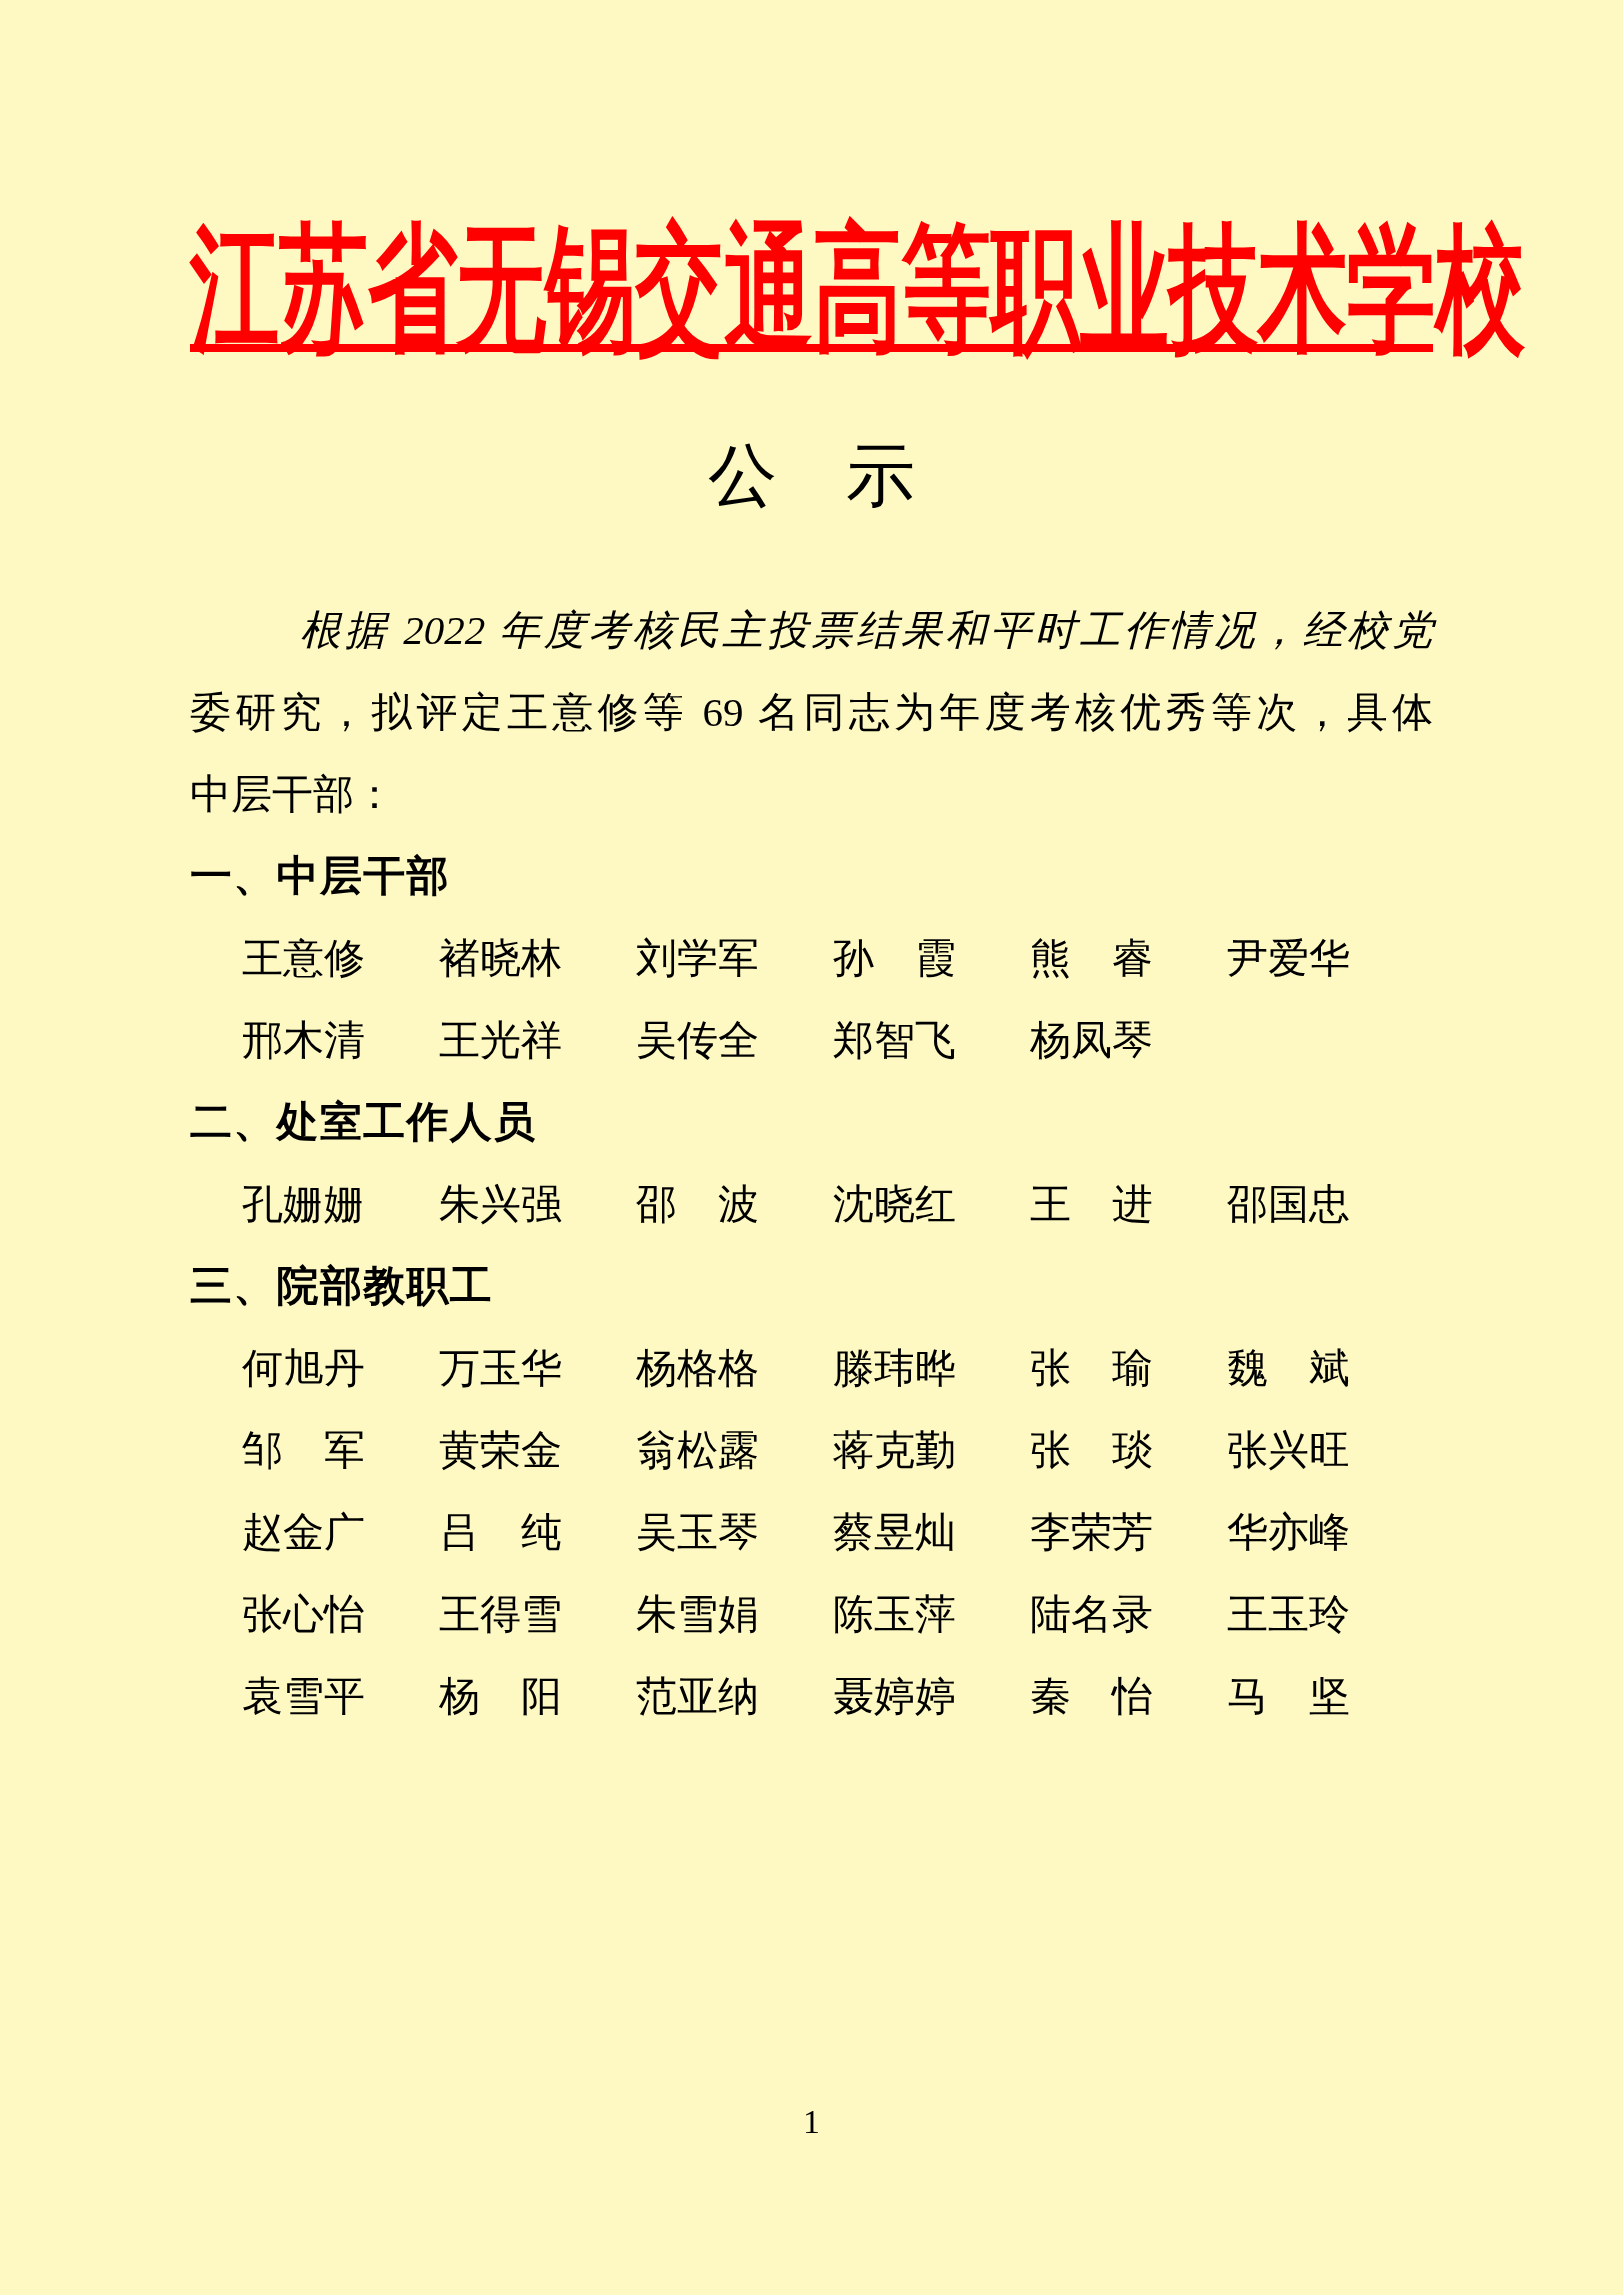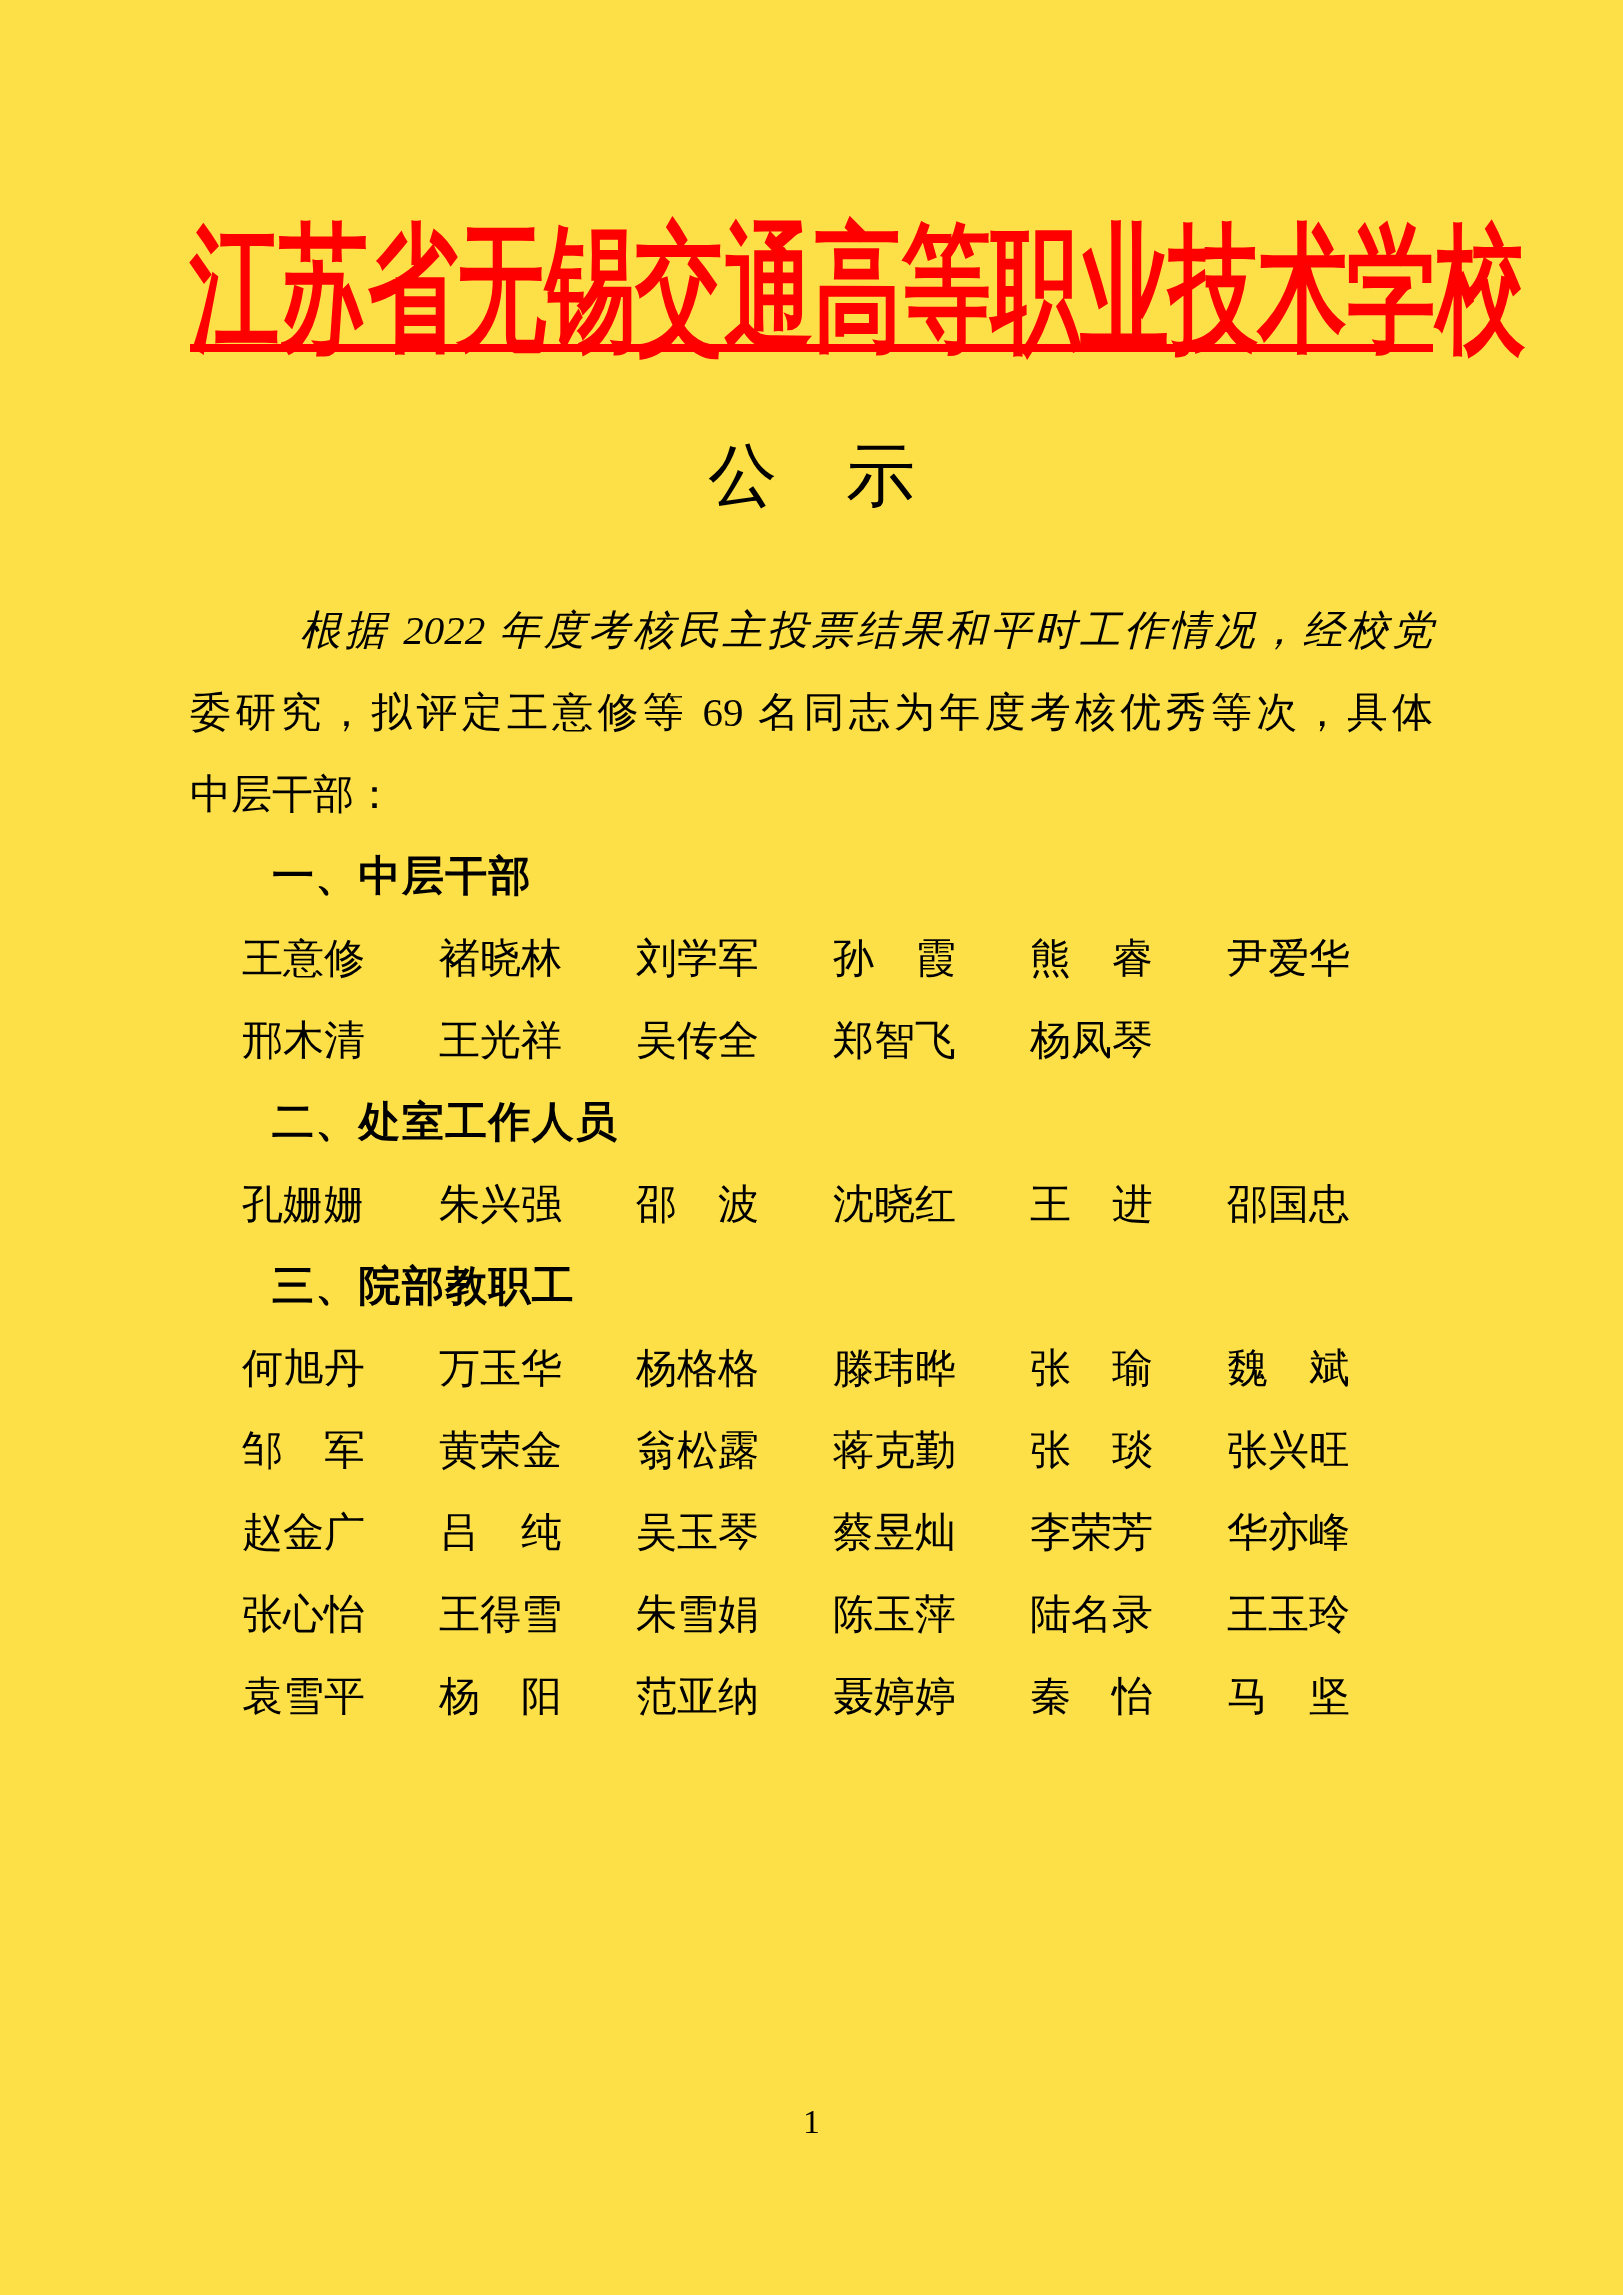--- a/index.html
+++ b/index.html
@@ -1,21 +1,21 @@
 <!DOCTYPE html>
 <html style="--title-red: #ff0000;font-size:10.5px"><head>
 <meta charset="utf-8">
 <style>
   :root { --title-red: #ff0000; }
   html, body { margin: 0; padding: 0; background: #ffffff; }
   .page {
     position: relative;
     width: 1623px;
     height: 2295px;
-    background: #fde047;
+    background: #fef9c3;
     box-sizing: border-box;
     padding: 196px 190px 0 190px;
     color: #000;
     font-family: "Liberation Serif", "DejaVu Serif", serif;
     overflow: hidden;
   }
   .school-title-wrap { text-align: center; height: 141px; }
   .school-title {
     display: inline-block;
     font-size: 89px;
@@ -44,21 +44,20 @@
     font-size: 41px;
     line-height: 82px;
   }
   .intro-line { text-align: justify; text-align-last: justify; white-space: pre-wrap; }
   .intro-line.first { text-indent: 110px; font-style: italic; }
   .intro-line.last { text-align-last: left; }
   .section-heading {
     font-size: 42px;
     font-weight: bold;
     line-height: 82px;
-    margin-left: 82px;
     font-family: "Liberation Sans", "DejaVu Sans", sans-serif;
     letter-spacing: 1.3px;
   }
   .name-row {
     display: flex;
     margin-left: 52px;
     font-size: 41px;
     line-height: 82px;
   }
   .name-cell {

